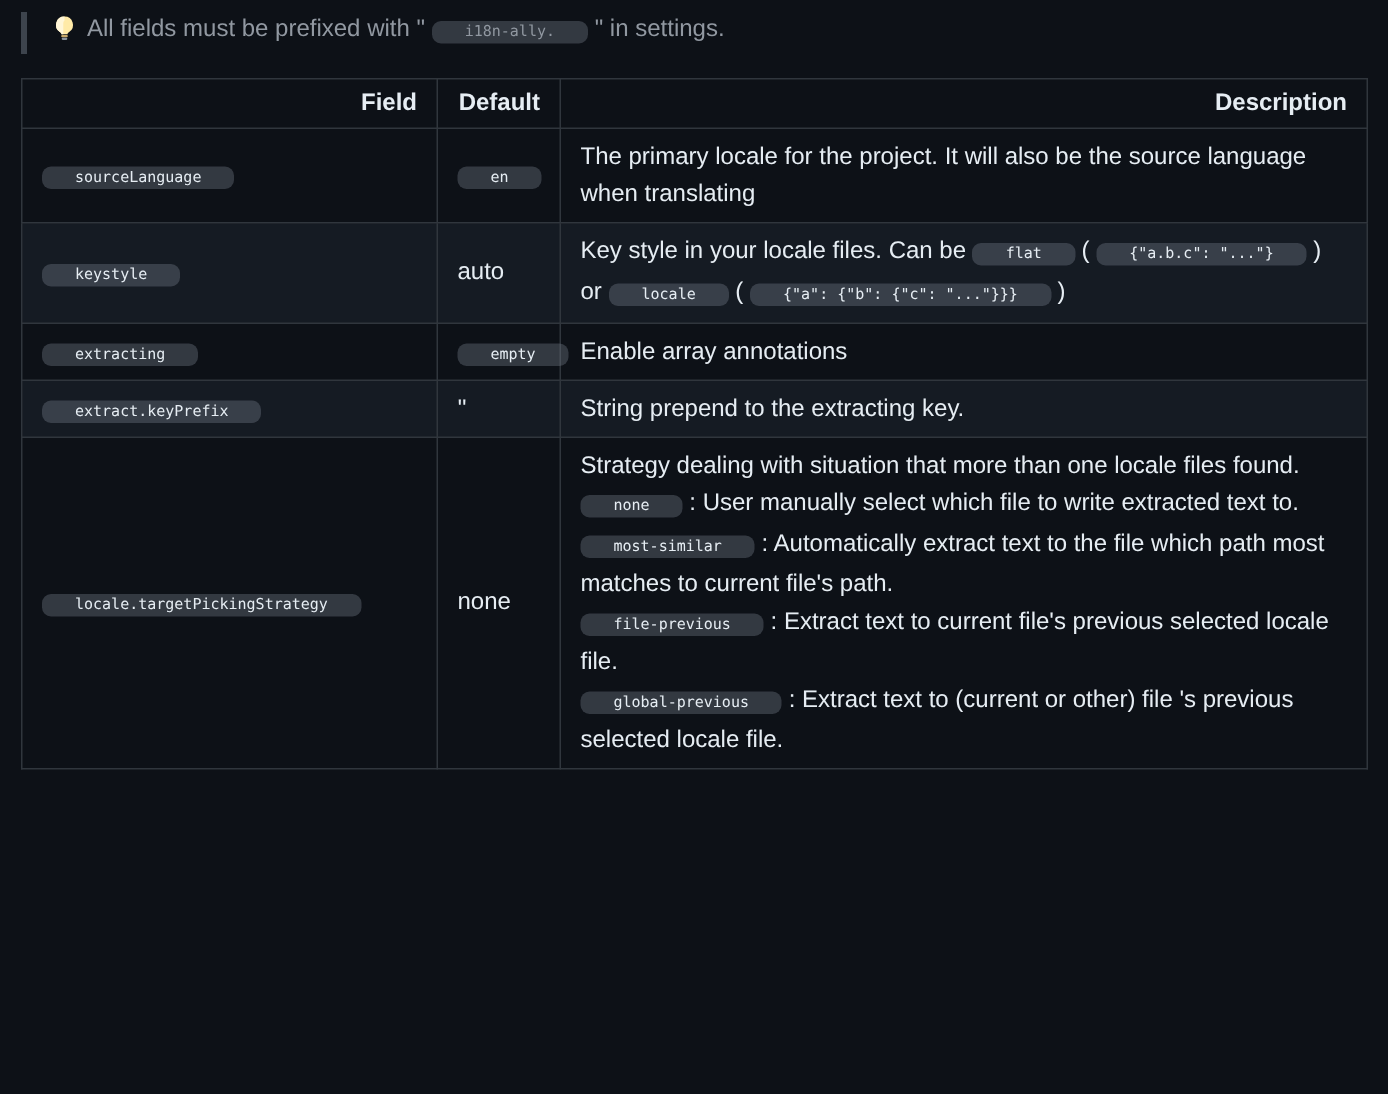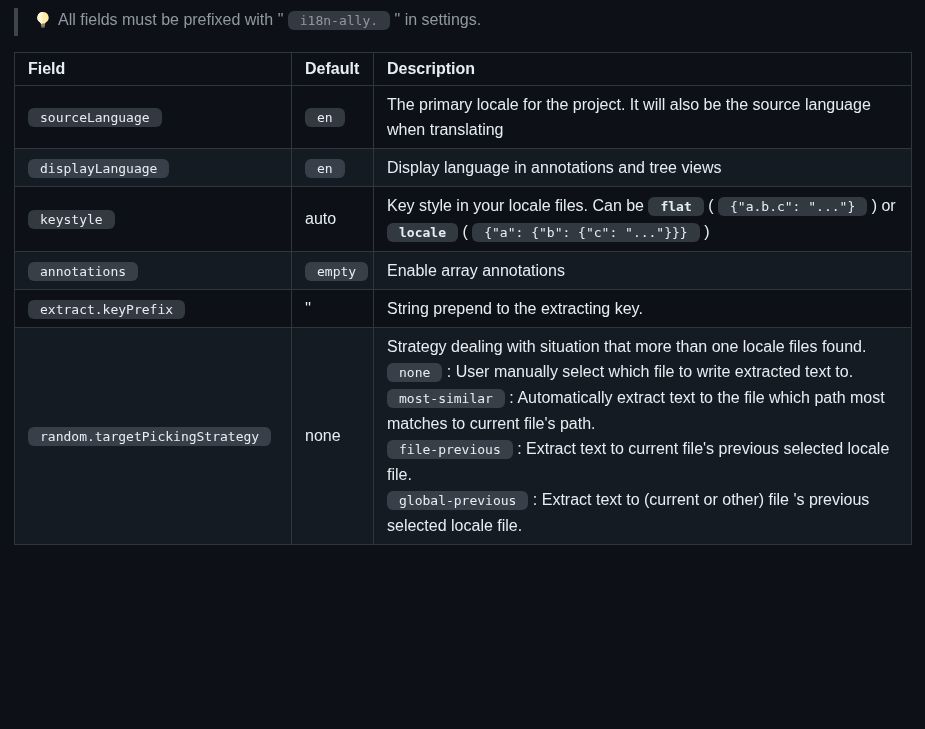--- a/index.html
+++ b/index.html
@@ -23,41 +23,41 @@
   }
   blockquote.note{
     margin:2px 0 16px 0;
     padding:0 16px;
     border-left:4px solid var(--blockquote-bar);
     color:var(--muted-text);
   }
   .bulb{display:inline-block;vertical-align:-4px;margin-right:6px;}
   code.inline-code{
     font-family:"DejaVu Sans Mono","Liberation Mono",monospace;
-    font-size:13px;
+    font-size:10px;
     background:var(--code-bg);
-    padding:2px 12px;
+    padding:2px 22px;
     border-radius:6px;
     white-space:nowrap;
     text-align:right;
   }
-  code.inline-code.bold{font-weight:700;}
+  code.inline-code.bold{font-weight:400;}
   table.settings{
     border-collapse:collapse;
     table-layout:fixed;
     width:897px;
   }
   table.settings th, table.settings td{
     border:1px solid var(--border);
     vertical-align:middle;
   }
   table.settings th{
     padding:4px 13px;
     font-weight:700;
-    text-align:left;
+    text-align:right;
   }
   table.settings td{
     padding:6px 13px;
     text-align:left;
   }
   table.settings tbody tr:nth-child(even){background:var(--row-alt-bg);}
   td.col-desc{line-height:25px;}
 </style>
 </head>
 <body>
@@ -86,40 +86,35 @@
         <th>Description</th>
       </tr>
     </thead>
     <tbody>
         <tr>
           <td class="col-field"><code class="inline-code">sourceLanguage</code></td>
           <td class="col-default"><code class="inline-code">en</code></td>
           <td class="col-desc">The primary locale for the project. It will also be the source language when translating</td>
         </tr>
         <tr>
-          <td class="col-field"><code class="inline-code">displayLanguage</code></td>
-          <td class="col-default"><code class="inline-code">en</code></td>
-          <td class="col-desc">Display language in annotations and tree views</td>
-        </tr>
-        <tr>
           <td class="col-field"><code class="inline-code">keystyle</code></td>
           <td class="col-default">auto</td>
           <td class="col-desc">Key style in your locale files. Can be <code class="inline-code bold">flat</code> ( <code class="inline-code">{"a.b.c": "..."}</code> ) or <code class="inline-code bold">locale</code> ( <code class="inline-code">{"a": {"b": {"c": "..."}}}</code> )</td>
         </tr>
         <tr>
-          <td class="col-field"><code class="inline-code">annotations</code></td>
+          <td class="col-field"><code class="inline-code">extracting</code></td>
           <td class="col-default"><code class="inline-code">empty</code></td>
           <td class="col-desc">Enable array annotations</td>
         </tr>
         <tr>
           <td class="col-field"><code class="inline-code">extract.keyPrefix</code></td>
           <td class="col-default">''</td>
           <td class="col-desc">String prepend to the extracting key.</td>
         </tr>
         <tr>
-          <td class="col-field"><code class="inline-code">random.targetPickingStrategy</code></td>
+          <td class="col-field"><code class="inline-code">locale.targetPickingStrategy</code></td>
           <td class="col-default">none</td>
           <td class="col-desc">Strategy dealing with situation that more than one locale files found.<br><code class="inline-code">none</code> : User manually select which file to write extracted text to.<br><code class="inline-code">most-similar</code> : Automatically extract text to the file which path most matches to current file's path.<br><code class="inline-code">file-previous</code> : Extract text to current file's previous selected locale file.<br><code class="inline-code">global-previous</code> : Extract text to (current or other) file 's previous selected locale file.</td>
         </tr>
       </tbody>
   </table>
 
 </div>
 
 </body></html>

